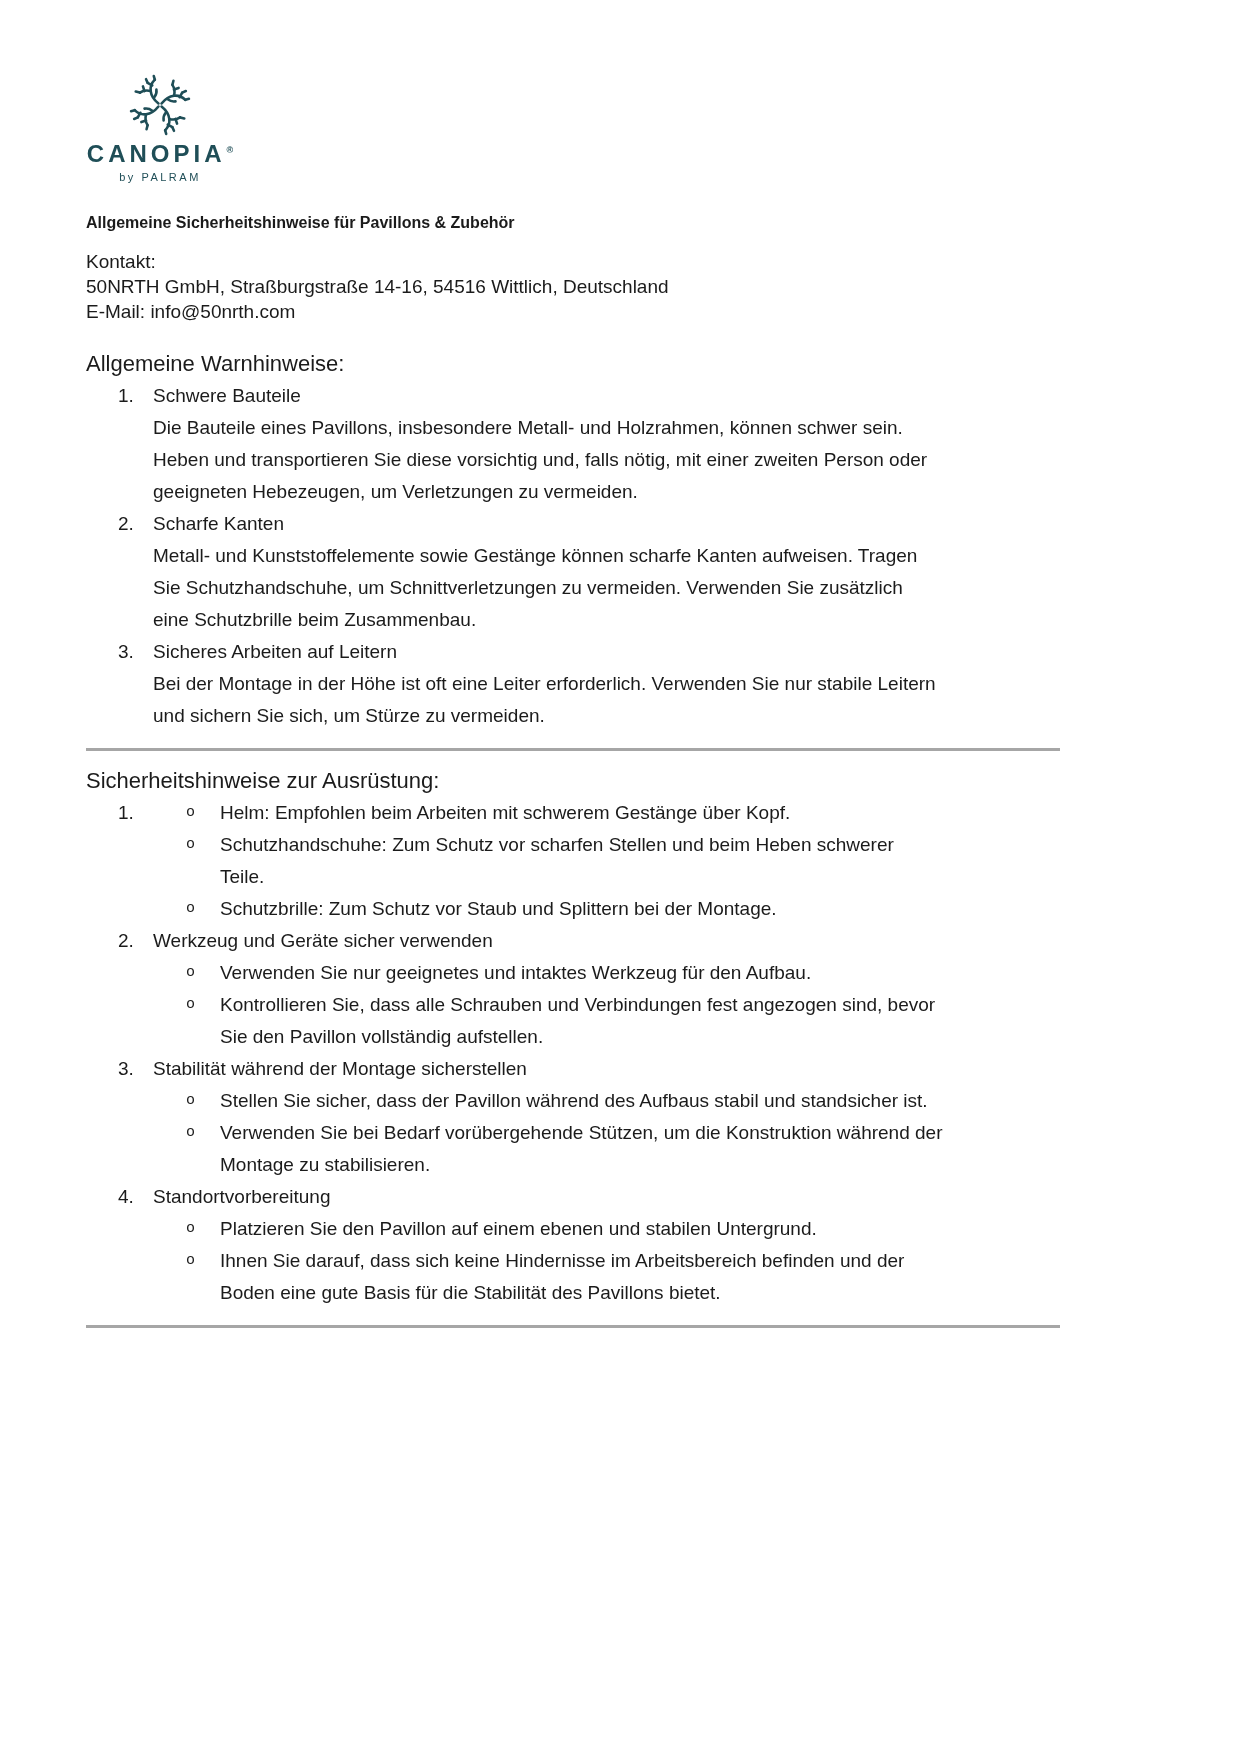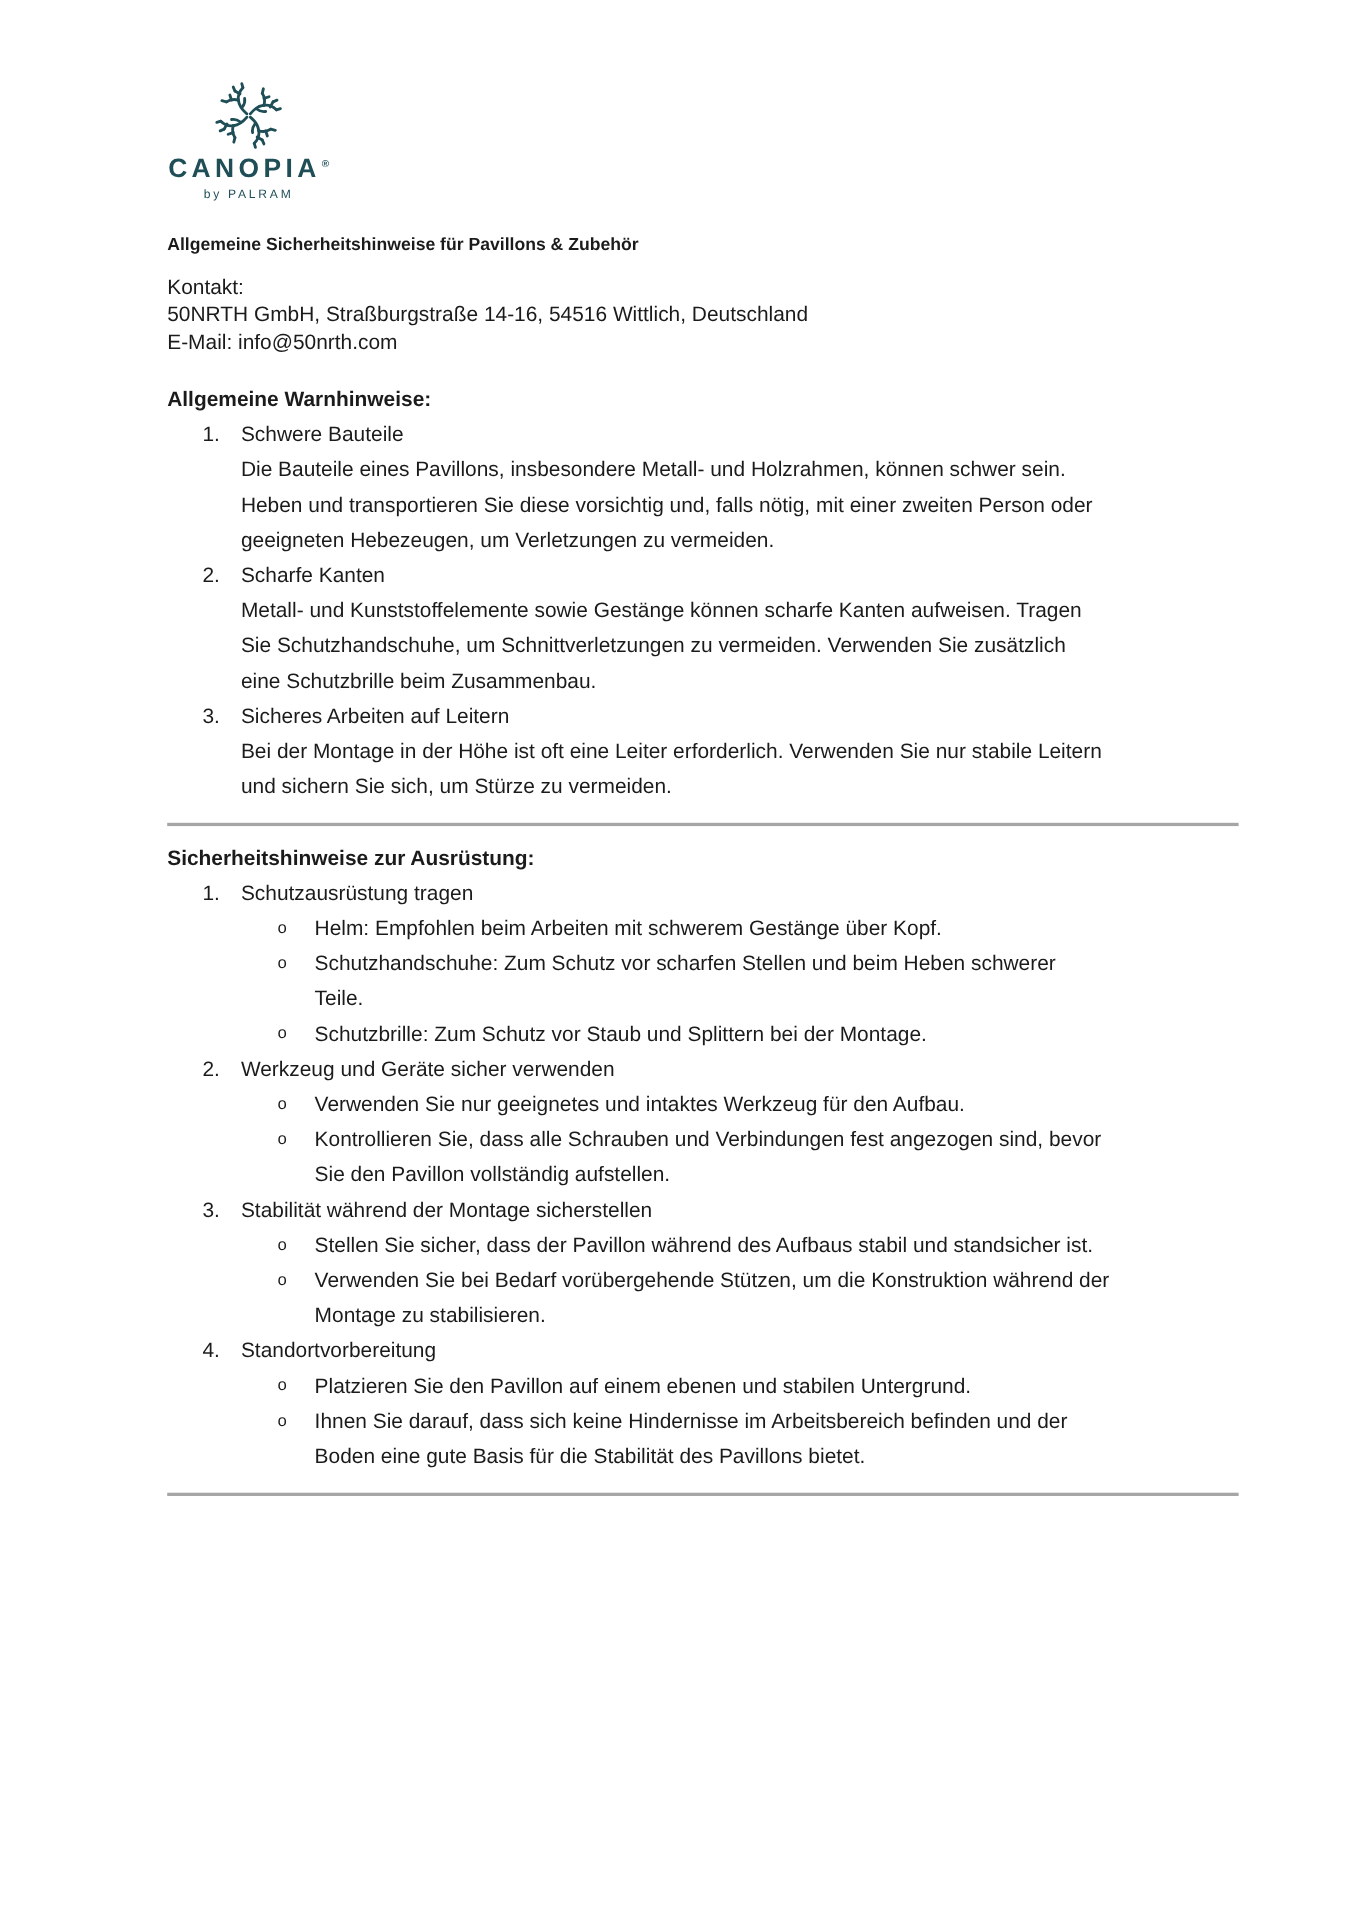--- a/index.html
+++ b/index.html
@@ -7,22 +7,21 @@
     position: relative;
     width: 1240px;
     height: 1754px;
     margin: 0 auto;
     background: #ffffff;
     font-family: "Liberation Sans", sans-serif;
     color: #1b1b1b;
     overflow: hidden;
   }
   .content {
-    padding: 74px 133px 0 108px;
-    margin-left: 44px;
+    padding: 74px 133px 0 86px;
   }
 
   
   .logo { width: 148px; text-align: center; }
   .logo-icon { display: block; margin: 0 auto; }
   .brand {
     margin-top: 4px;
     font-size: 24px;
     font-weight: 700;
     letter-spacing: 4px;
@@ -54,22 +53,22 @@
   .contact div { margin: 0; }
   .para {
     margin-top: 24px;
     font-size: 19px;
     line-height: 32px;
     max-width: 905px;
   }
   .b { font-weight: 700; }
   .section-h {
     margin-top: 24px;
-    font-size: 19px;
-    font-weight: 700;
+    font-size: 22px;
+    font-weight: 400;
     line-height: 32px;
   }
 
   
   .olist { font-size: 19px; line-height: 32px; }
   .li { display: flex; align-items: flex-start; }
   .num {
     flex: 0 0 35px;
     margin-left: 32px;
     text-align: left;
@@ -165,21 +164,20 @@
 
     <hr class="divider">
 
     <div class="section-h" style="margin-top:0;">Sicherheitshinweise zur Ausrüstung:</div>
 
     <div class="olist">
 
       <div class="li">
         <span class="num">1.</span>
         <div class="li-content">
-          <div class="li-title">Schutzausrüstung tragen</div>
           <div class="sub">
             <span class="sub-marker">o</span>
             <div class="sub-text">Helm: Empfohlen beim Arbeiten mit schwerem Gestänge über Kopf.</div>
           </div>
           <div class="sub">
             <span class="sub-marker">o</span>
             <div class="sub-text">Schutzhandschuhe: Zum Schutz vor scharfen Stellen und beim Heben schwerer Teile.</div>
           </div>
           <div class="sub">
             <span class="sub-marker">o</span>

